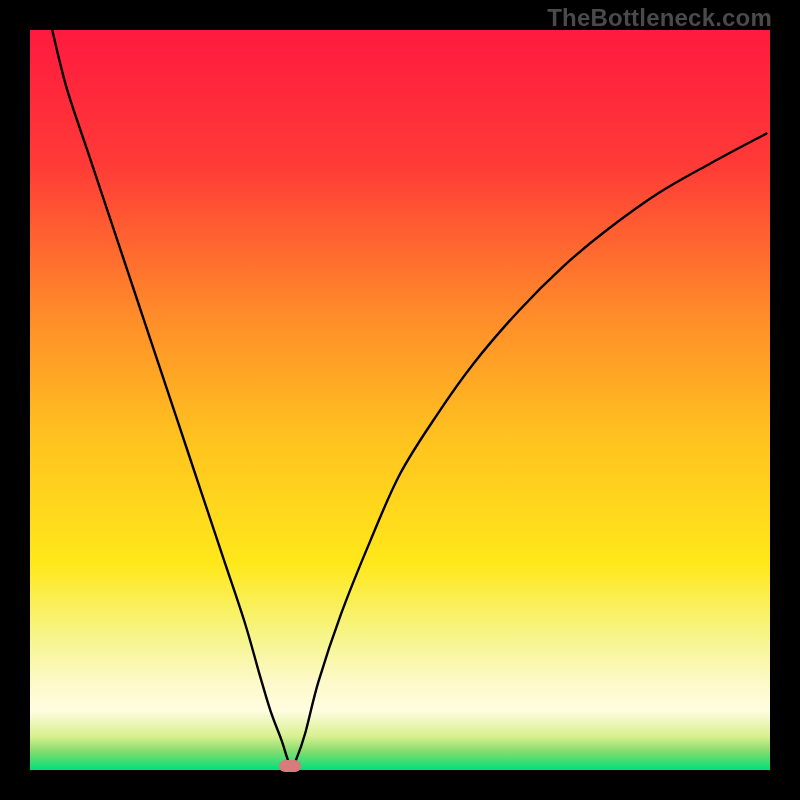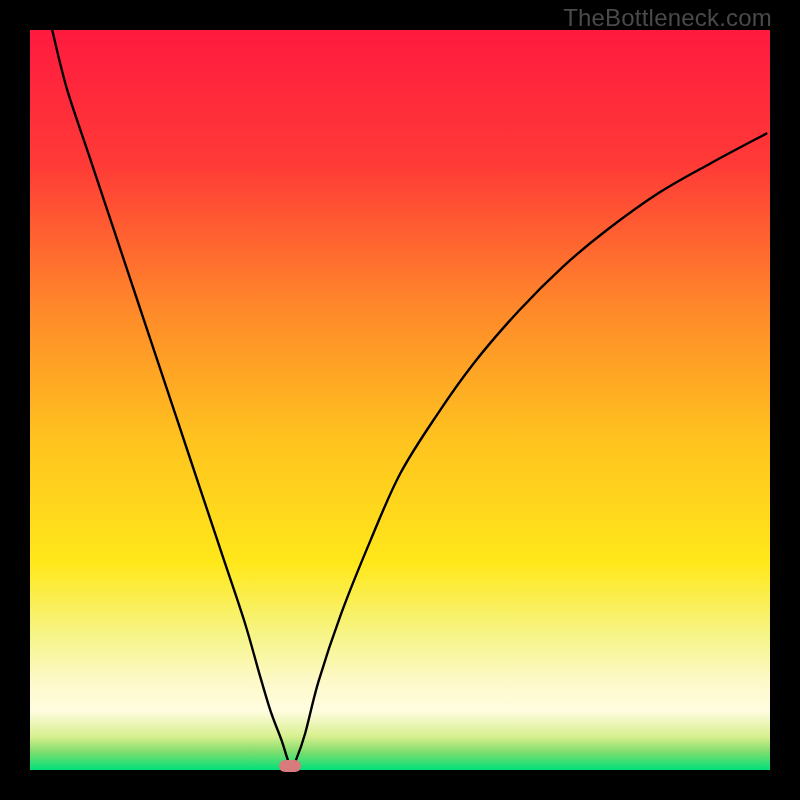--- a/index.html
+++ b/index.html
@@ -25,21 +25,21 @@
     top: 0;
     width: 740px;
     height: 740px;
   }
   .watermark {
     position: absolute;
     top: 4px;
     right: 28px;
     color: #4a4a4a;
     font-size: 24px;
-    font-weight: 400;
+    font-weight: 700;
     letter-spacing: 0.2px;
     user-select: none;
   }
   .marker {
     position: absolute;
     width: 22px;
     height: 12px;
     border-radius: 6px;
     background: #d77b7d;
     transform: translate(-50%, -50%);

